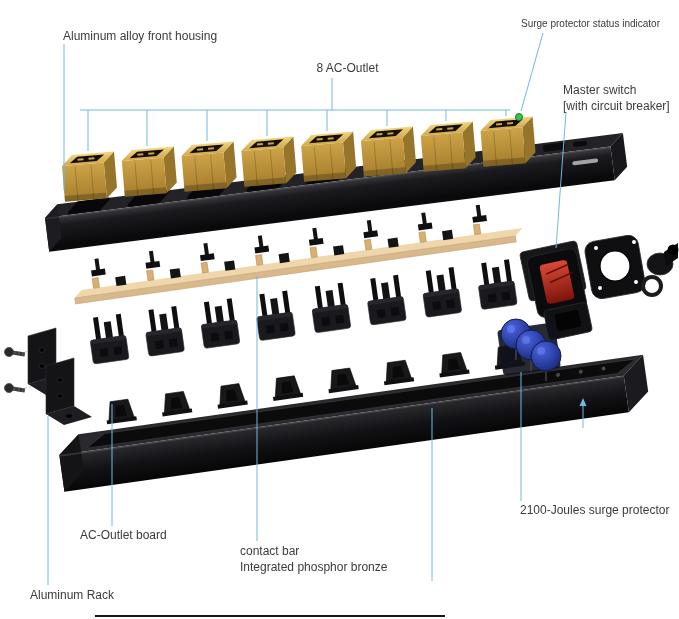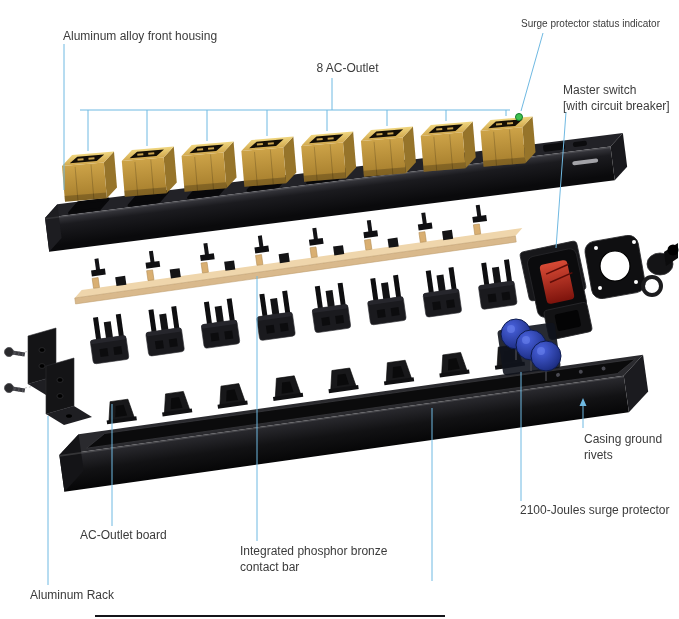--- a/index.html
+++ b/index.html
@@ -293,36 +293,32 @@
 
   <div class="label" style="left:563px; top:83px">
     <span>Master switch</span>
     <span>[with circuit breaker]</span>
   </div>
 
   <div class="label small" style="left:521px; top:17px">
     <span>Surge protector status indicator</span>
   </div>
 
-  <div class="label" style="left:584px; top:432px">
-    <span>Casing ground</span>
-    <span>rivets</span>
-  </div>
 
   <div class="label" style="left:520px; top:503px">
     <span>2100-Joules surge protector</span>
   </div>
 
   <div class="label" style="left:80px; top:528px">
     <span>AC-Outlet board</span>
   </div>
 
   <div class="label" style="left:240px; top:544px">
+    <span>contact bar</span>
     <span>Integrated phosphor bronze</span>
-    <span>contact bar</span>
   </div>
 
   <div class="label" style="left:30px; top:588px">
     <span>Aluminum Rack</span>
   </div>
 
 
   <div class="bottom-line"></div>
 </div>
 

